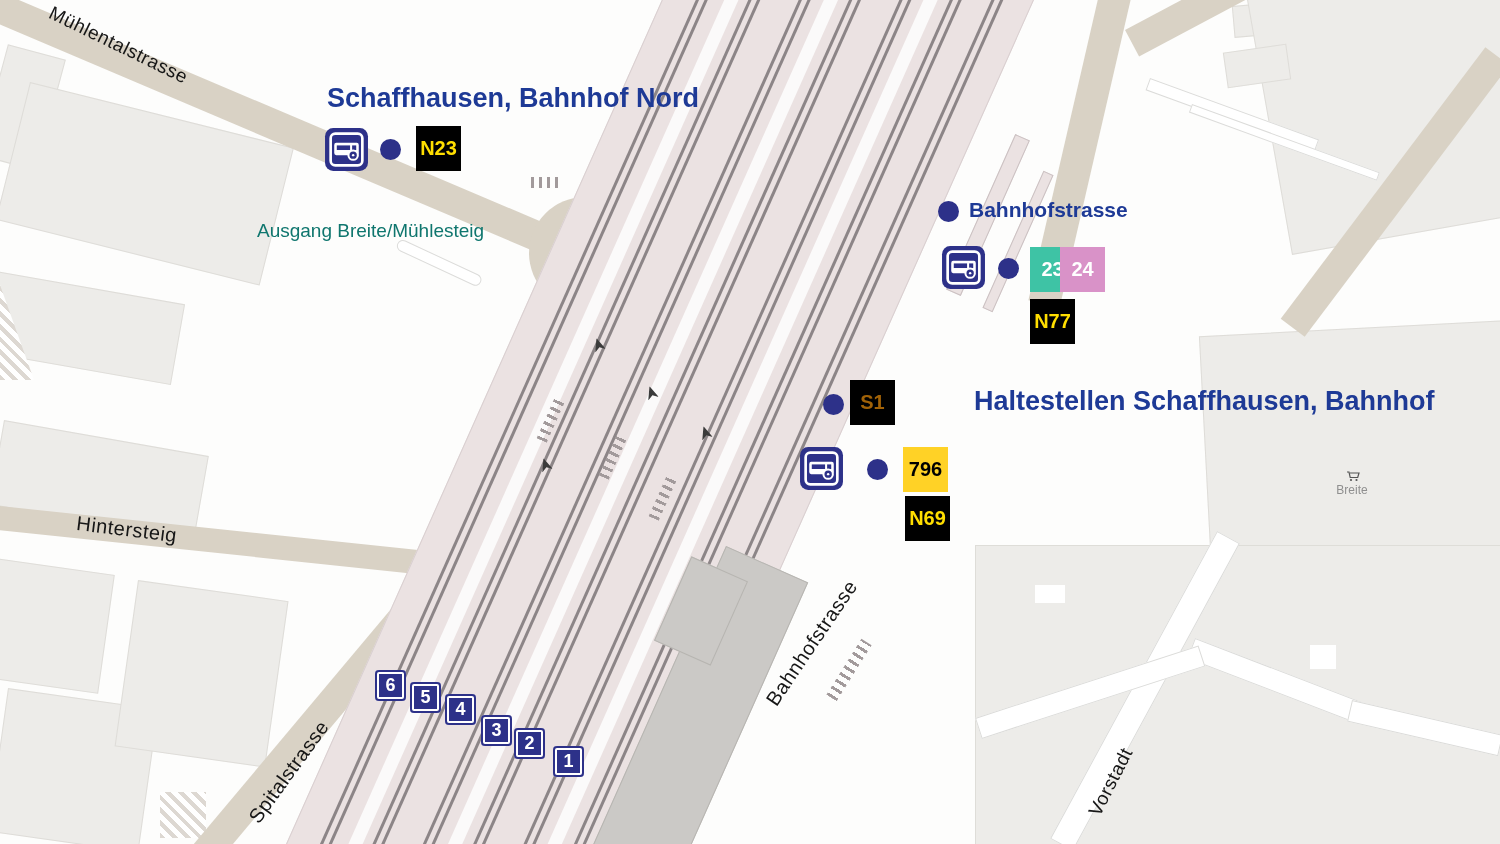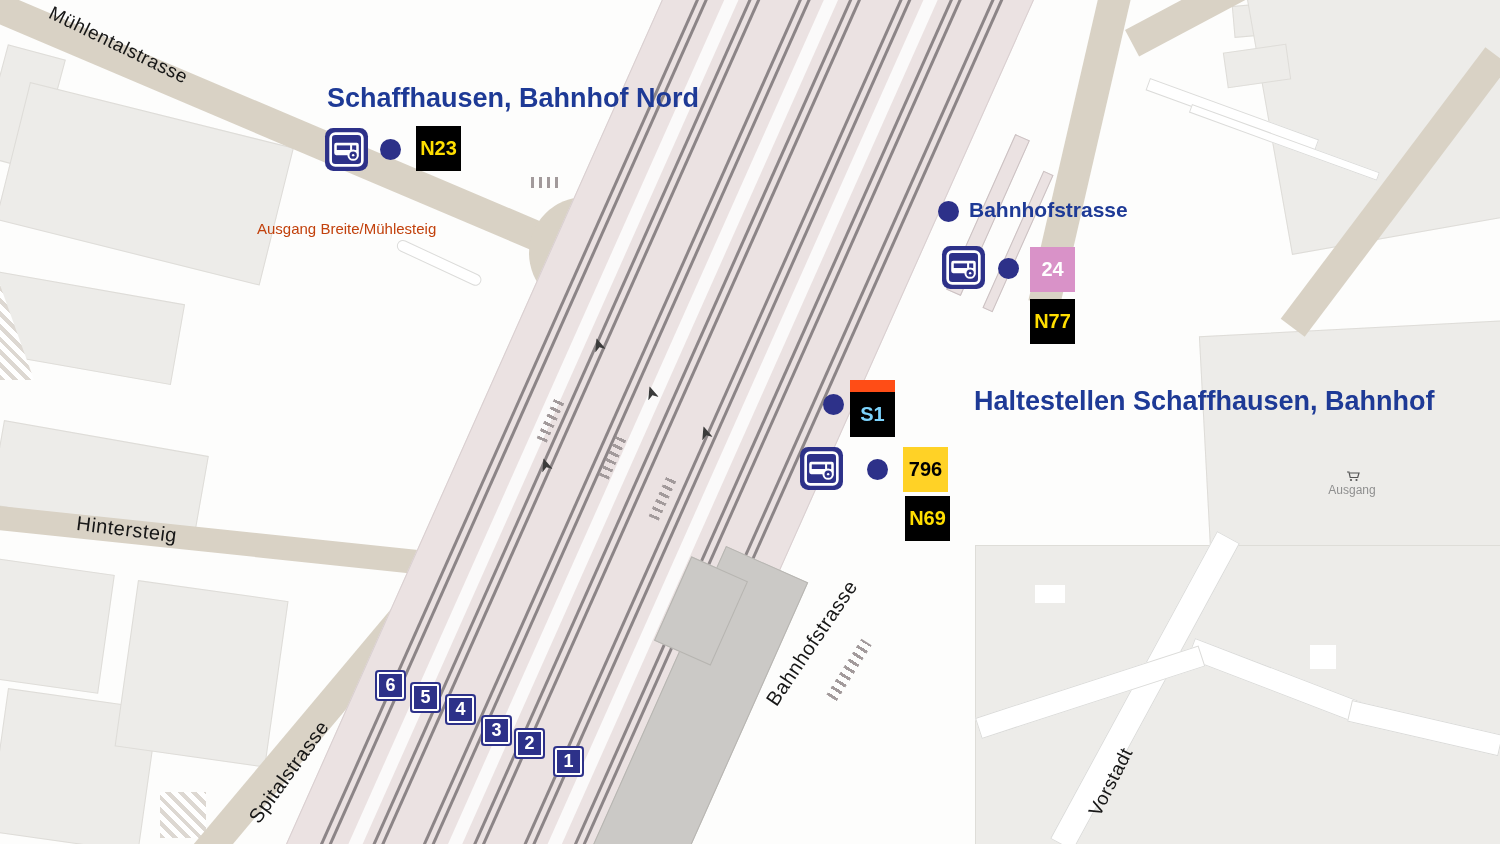--- a/index.html
+++ b/index.html
@@ -20,21 +20,21 @@
   #railband .rail{position:absolute;left:0;width:100%;height:3px;background:#8C8587;}
   #railband .walk{position:absolute;left:0;width:100%;height:13px;background:#FBFAFA;}
 
   .stairs{background:repeating-linear-gradient(90deg,#A29A9B 0 3px,transparent 3px 8px);}
   .arrow{width:11px;height:13px;background:#3B3B3B;
          clip-path:polygon(50% 0,100% 100%,50% 72%,0 100%);}
 
   
   .street{color:#161616;font-size:20px;white-space:nowrap;letter-spacing:.5px;}
   .title{color:#1E3A96;font-weight:bold;font-size:27px;white-space:nowrap;}
-  .small-label{color:#c2410c;font-size:15px;white-space:nowrap;}
+  .small-label{color:#0f766e;font-size:19px;white-space:nowrap;}
   .poi-label{color:#8F8F8F;font-size:12px;white-space:nowrap;}
 
   
   .dot{width:21px;height:21px;border-radius:50%;background:#2D3189;}
   .badge-row{display:flex;gap:4px;position:absolute;}
   .badge{position:relative;width:45px;height:45px;display:flex;align-items:center;
          justify-content:center;font-weight:bold;font-size:20px;}
   .stopicon{width:45px;height:45px;}
   .platform{width:31px;height:31px;background:#2D3189;border-radius:4px;color:#fff;
             font-weight:bold;font-size:18px;display:flex;align-items:center;justify-content:center;
@@ -123,21 +123,21 @@
   <div class="street" style="left:289px;top:772px;transform:translate(-50%,-50%) rotate(-54deg);">Spitalstrasse</div>
   <div class="street" style="left:812px;top:643px;transform:translate(-50%,-50%) rotate(-56deg);">Bahnhofstrasse</div>
   <div class="street" style="left:1111px;top:782px;transform:translate(-50%,-50%) rotate(-63deg);font-size:19px;">Vorstadt</div>
   <div class="small-label" style="left:257px;top:220px;">Ausgang Breite/Mühlesteig</div>
 
   <svg style="left:1346px;top:471px;" width="14" height="11" viewBox="0 0 14 11">
     <path d="M1 1 h2 l1.2 5.5 h7.5 l1.3-4.5 h-9" fill="none" stroke="#555" stroke-width="1.2"></path>
     <circle cx="5" cy="9" r="1.1" fill="#555"></circle>
       <circle cx="10.5" cy="9" r="1.1" fill="#555"></circle>
   </svg>
-  <div class="poi-label" style="left:1352px;top:483px;transform:translateX(-50%);">Ausgang</div>
+  <div class="poi-label" style="left:1352px;top:483px;transform:translateX(-50%);">Breite</div>
 
   <div class="title" style="left:974px;top:386px;">Haltestellen Schaffhausen, Bahnhof</div>
   <div class="title" style="left:327px;top:83px;">Schaffhausen, Bahnhof Nord</div>
   <div class="title" style="left:969px;top:198px;font-size:21px;">Bahnhofstrasse</div>
   <div class="dot" style="left:938px;top:201px;"></div>
 
   <svg class="stopicon" style="left:324px;top:127px;" viewBox="0 0 44 44">
     <rect x="1" y="1" width="42" height="42" rx="8" fill="#2D3189"></rect>
     <rect x="6.5" y="6.5" width="31" height="31" rx="4.5" fill="none" stroke="#fff" stroke-width="2.6"></rect>
     <rect x="10" y="15.5" width="24" height="12" rx="2" fill="#fff"></rect>
@@ -169,31 +169,31 @@
   <div class="dot" style="left:998px;top:258px;"></div>
   <div class="dot" style="left:823px;top:394px;"></div>
   <div class="dot" style="left:867px;top:459px;"></div>
 
   <div class="badge-row" style="left:416px;top:126px;gap:5px;">
       <div class="badge" style="background: rgb(62, 195, 165); color: rgb(255, 255, 255);">23</div>
       <div class="badge" style="background: rgb(0, 0, 0); color: rgb(255, 222, 0);">N23</div>
     </div>
   <div class="badge-row" style="left:1030px;top:247px;gap:3px;">
       <div class="badge" style="background: rgb(62, 195, 165); color: rgb(255, 255, 255);">23</div>
-      <div class="badge" style="background: rgb(217, 146, 200); color: rgb(255, 255, 255);">24</div>
+      <div class="badge" style="background: rgb(217, 146, 200); color: rgb(255, 255, 255); margin-left: 30px;">24</div>
     </div>
   <div class="badge-row" style="left:1030px;top:299px;gap:3px;">
       <div class="badge" style="background: rgb(0, 0, 0); color: rgb(255, 222, 0);">N23</div>
       <div class="badge" style="background: rgb(0, 0, 0); color: rgb(255, 222, 0);">N24</div>
       <div class="badge" style="background: rgb(0, 0, 0); color: rgb(255, 222, 0);">N76</div>
       <div class="badge" style="background: rgb(0, 0, 0); color: rgb(255, 222, 0);">N77</div>
     </div>
   <div class="badge-row" style="left:850px;top:380px;gap:4px;">
       <div class="badge" style="background: rgb(255, 77, 22); color: rgb(255, 255, 255);">21</div>
-      <div class="badge" style="background: rgb(0, 0, 0); color: #7dd3fc; margin-top: 12px;">S1</div>
+      <div class="badge" style="background: rgb(0, 0, 0); color: #a16207;">S1</div>
     </div>
   <div class="badge-row" style="left:903px;top:447px;gap:4px;">
       <div class="badge" style="background: rgb(191, 191, 191); color: rgb(255, 255, 255);">22</div>
       <div class="badge" style="background: rgb(244, 163, 8); color: rgb(255, 255, 255);">25</div>
       <div class="badge" style="background: rgb(255, 210, 38); color: rgb(0, 0, 0);">630</div>
       <div class="badge" style="background: rgb(255, 210, 38); color: rgb(0, 0, 0);">796</div>
     </div>
   <div class="badge-row" style="left:905px;top:496px;gap:4px;">
       <div class="badge" style="background: rgb(0, 0, 0); color: rgb(255, 222, 0);">N22</div>
       <div class="badge" style="background: rgb(0, 0, 0); color: rgb(255, 222, 0);">N25</div>

